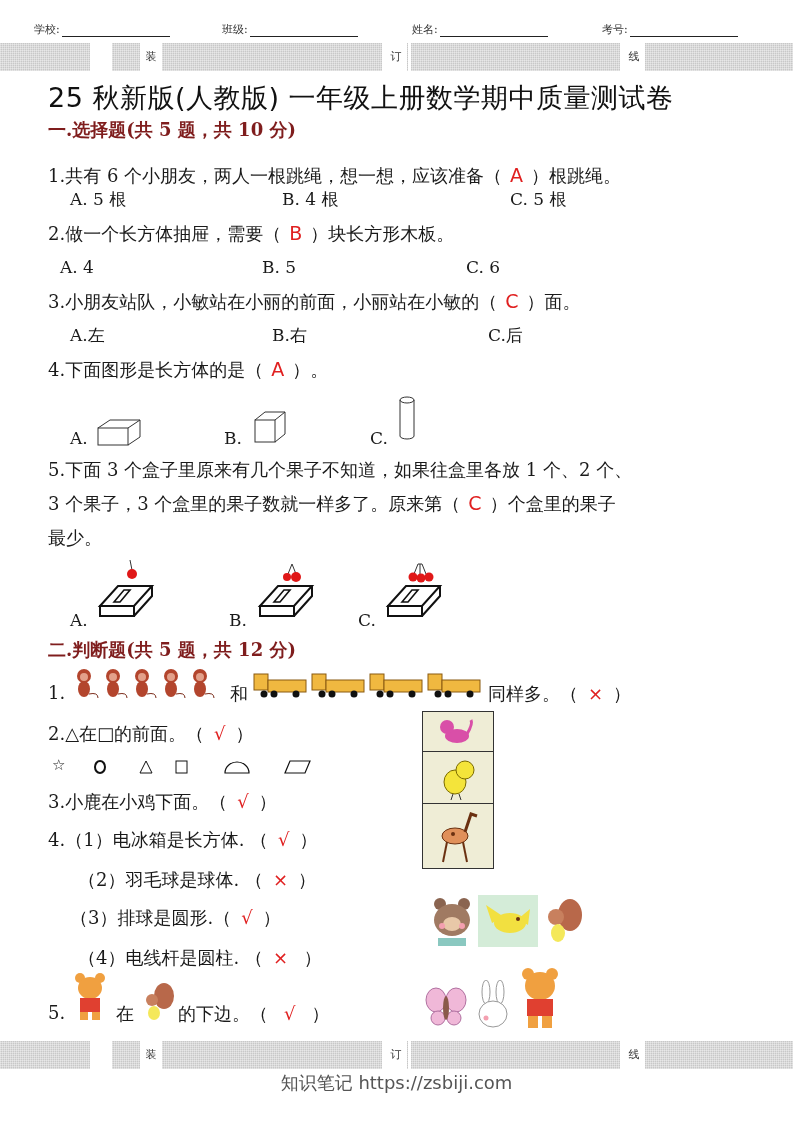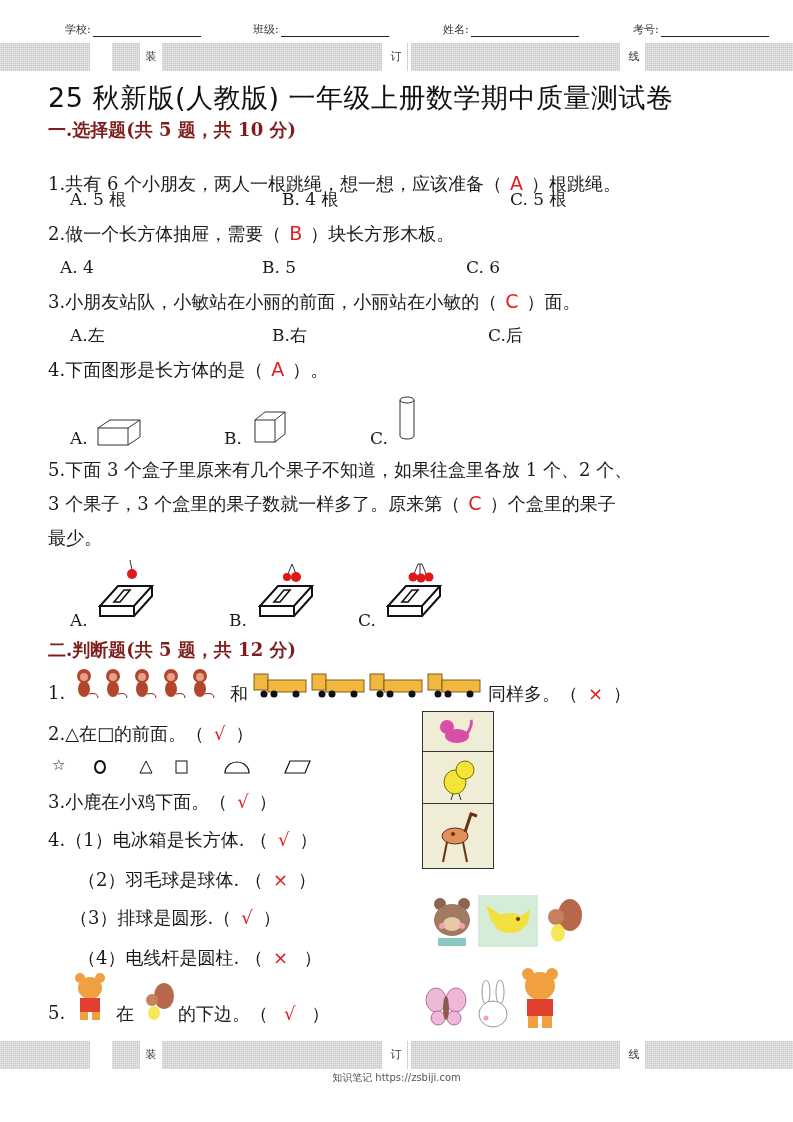--- a/index.html
+++ b/index.html
@@ -1,21 +1,21 @@
 <!DOCTYPE html>
 <html><head>
 <meta charset="utf-8">
 <style>
   * { box-sizing: border-box; margin: 0; padding: 0; }
   html, body { width: 793px; height: 1122px; background: #ffffff; overflow: hidden; }
   body { position: relative; font-family: "DejaVu Serif", "Liberation Serif", serif; color: #1a1a1a; }
 
   
   .info-row { position: absolute; top: 22px; left: 0; width: 793px; height: 20px; font-size: 11px; color: #333; }
-  .info-field { position: absolute; top: 0; display: flex; align-items: flex-end; margin-left: 31px; }
+  .info-field { position: absolute; top: 0; display: flex; align-items: flex-end; }
   .info-field .lbl { white-space: nowrap; }
   .info-field .line { display: inline-block; border-bottom: 1px solid #222; height: 14px; margin-left: 2px; }
 
   
   .strip { position: absolute; left: 0; width: 793px; height: 28px;
     background-color: #c8c8c8;
     background-image:
       repeating-linear-gradient(90deg, rgba(255,255,255,.35) 0 1px, transparent 1px 2px),
       repeating-linear-gradient(0deg, rgba(255,255,255,.35) 0 1px, transparent 1px 2px);
   }
@@ -31,21 +31,21 @@
   .ans { color: #e02020; font-family: "DejaVu Sans", "Liberation Sans", sans-serif; font-size: 19px; display: inline-block; padding: 0 8px; }
   .mark { color: #e02020; font-family: "DejaVu Sans", sans-serif; display: inline-block; padding: 0 10px; }
 
   svg { display: block; }
   .abs { position: absolute; }
 
   .grid-box { position: absolute; left: 422px; top: 711px; width: 72px; height: 158px; border: 1px solid #333; background: #efedd6; }
   .grid-box .cell { position: absolute; left: 0; width: 70px; border-bottom: 1px solid #333; }
 
   .footer-link { position: absolute; top: 1071px; left: 0; width: 793px; text-align: center;
-    font-family: "DejaVu Sans", "Liberation Sans", sans-serif; font-size: 10px; color: #555; }
+    font-family: "DejaVu Sans", "Liberation Sans", sans-serif; font-size: 18px; color: #555; }
 </style>
 </head>
 <body>
 
 <div class="info-row">
   <div class="info-field" style="left:34px">
     <span class="lbl">学校:</span>
     <span class="line" style="width:108px"></span>
   </div>
   <div class="info-field" style="left:222px">
@@ -69,21 +69,21 @@
   <div class="gap" style="left:385px">订</div>
   <div class="gap" style="left:408px;width:3px"></div>
   <div class="gap" style="left:620px;width:3px"></div>
   <div class="gap" style="left:623px">线</div>
 </div>
 
 <div class="title">25 秋新版(人教版) 一年级上册数学期中质量测试卷</div>
 
 <div class="sec" style="top:118px">一.选择题(共 5 题，共 10 分)</div>
 
-<div class="q" style="top:172px">
+<div class="q" style="top:164px">
   <span>1.共有 6 个小朋友，两人一根跳绳，想一想，应该准备（</span><span class="ans">A</span><span>）根跳绳。</span>
 </div>
 <div class="opt" style="top:188px;left:70px">A.  5 根</div>
 <div class="opt" style="top:188px;left:282px">B.  4 根</div>
 <div class="opt" style="top:188px;left:510px">C.  5 根</div>
 
 <div class="q" style="top:222px">
   <span>2.做一个长方体抽屉，需要（</span><span class="ans">B</span><span>）块长方形木板。</span>
 </div>
 <div class="opt" style="top:257px;left:60px">A.  4</div>

